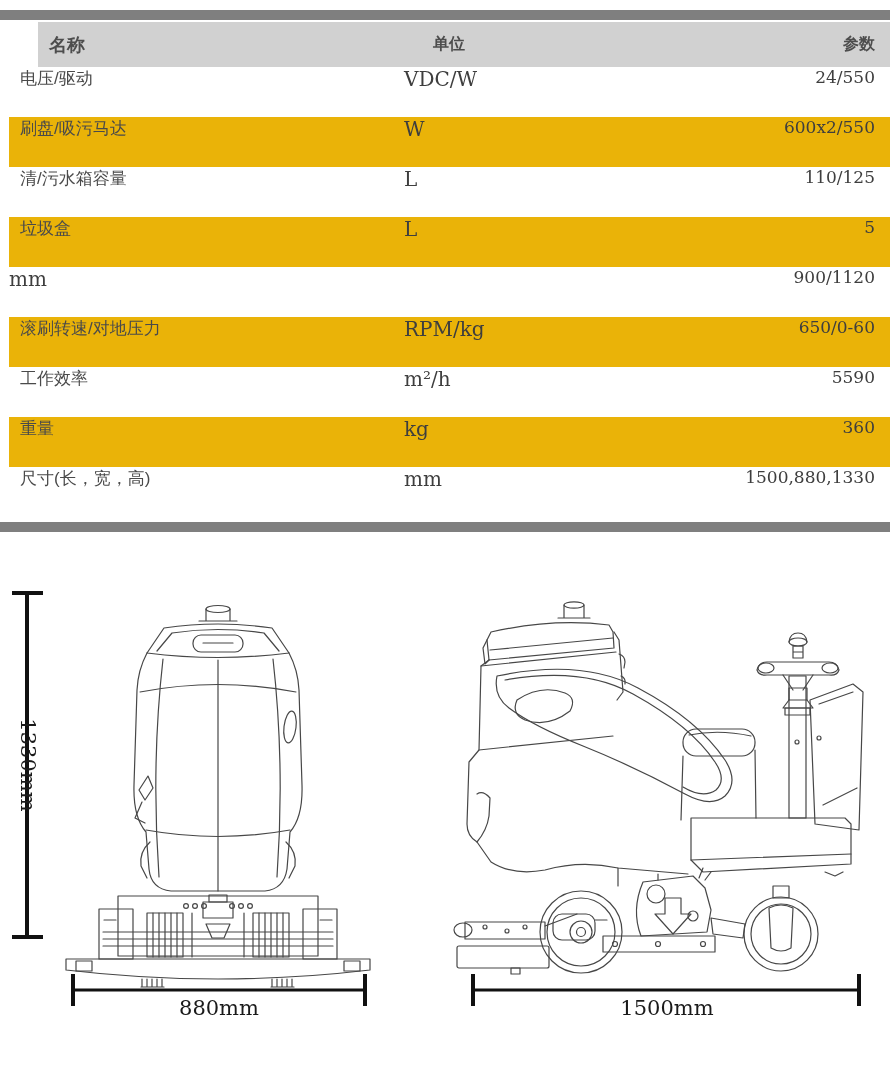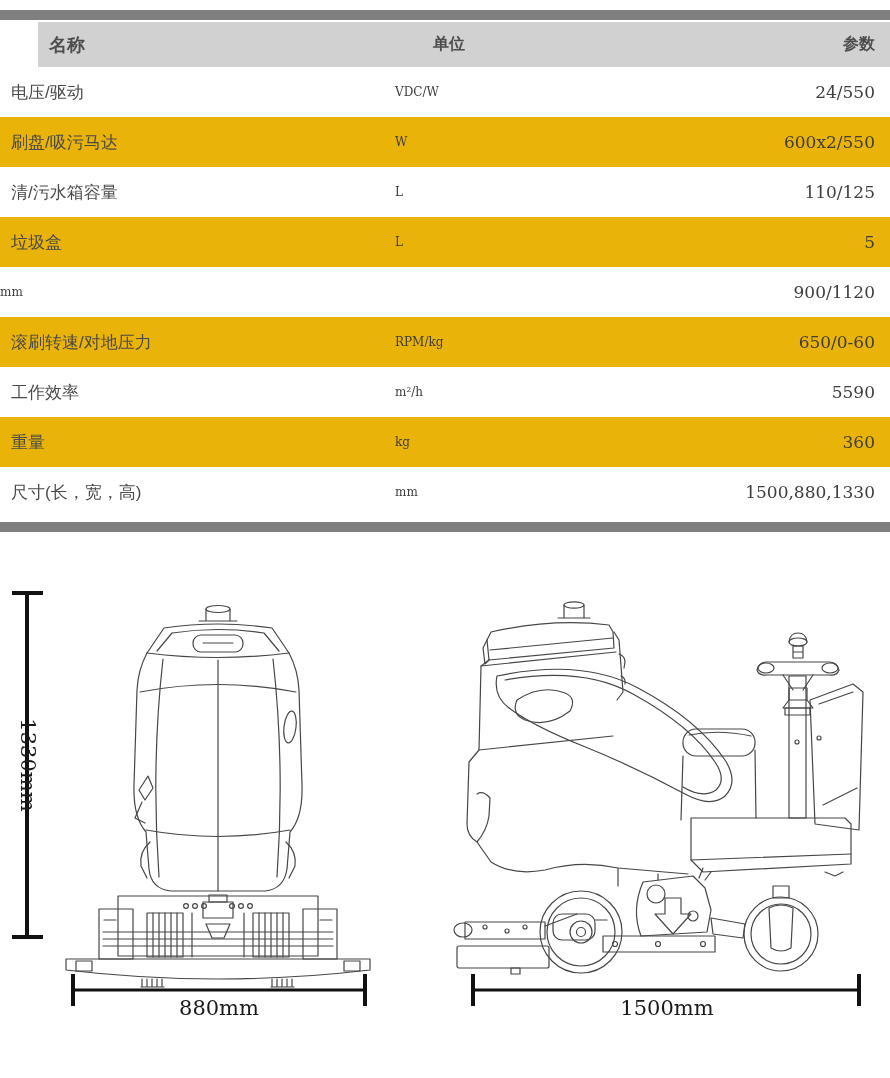--- a/index.html
+++ b/index.html
@@ -4,25 +4,25 @@
 <style>
   html,body{margin:0;padding:0;background:#fff;}
   body{width:890px;height:1078px;position:relative;overflow:hidden;
        font-family:"Liberation Sans",sans-serif;color:#4a4a4a;}
 
   
   .spec-table{position:absolute;top:10px;left:0;width:890px;}
   .gray-bar{height:10px;background:#7f7f7f;}
   .thead{display:flex;align-items:center;height:45px;background:#d1d1d1;
          margin-top:2px;font-weight:bold;font-size:18px;color:#4d4d4d;margin-left:38px;}
-  .trow{display:flex;align-items:center;height:50px;background:#fff;font-size:17px;}
+  .trow{display:flex;height:50px;background:#fff;font-size:17px;margin-left:9px;}
   .trow.alt{background:#eab308;}
   .c-name{width:395px;padding-left:11px;box-sizing:border-box;}
   .c-unit{width:230px;font-family:"DejaVu Serif","Liberation Serif",serif;
-          font-size:12px;color:#3e3e3e;}
+          font-size:20px;color:#3e3e3e;}
   .c-value{flex:1;text-align:right;padding-right:15px;
            font-family:"DejaVu Serif","Liberation Serif",serif;
            font-size:17px;color:#3e3e3e;}
   .thead .c-unit,.thead .c-value{font-family:"Liberation Sans",sans-serif;
            font-size:16px;color:#4d4d4d;}
   .bottom-bar{height:10px;background:#7f7f7f;margin-top:5px;}
 
   
   .drawing{position:absolute;top:580px;}
   #front-view{left:0;}

